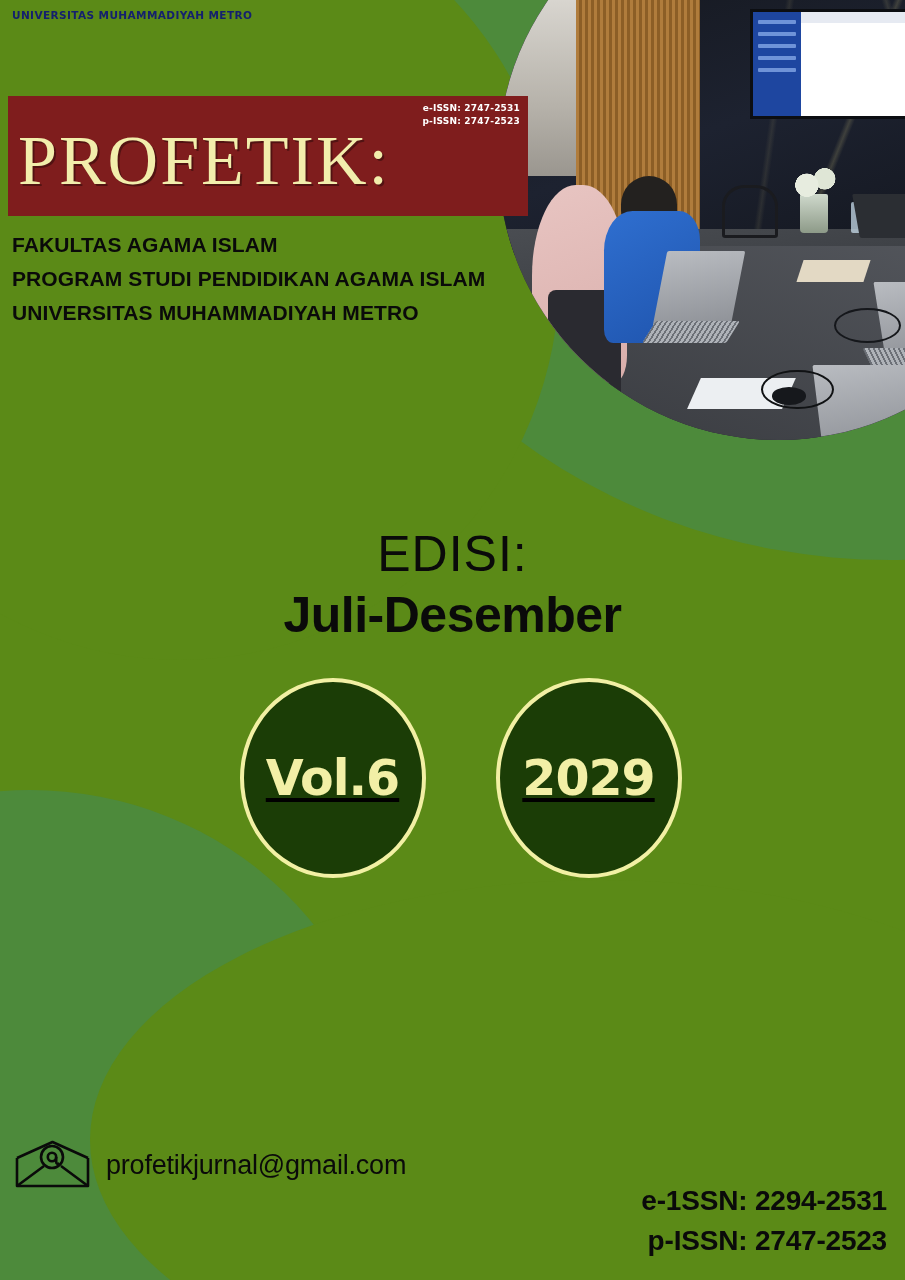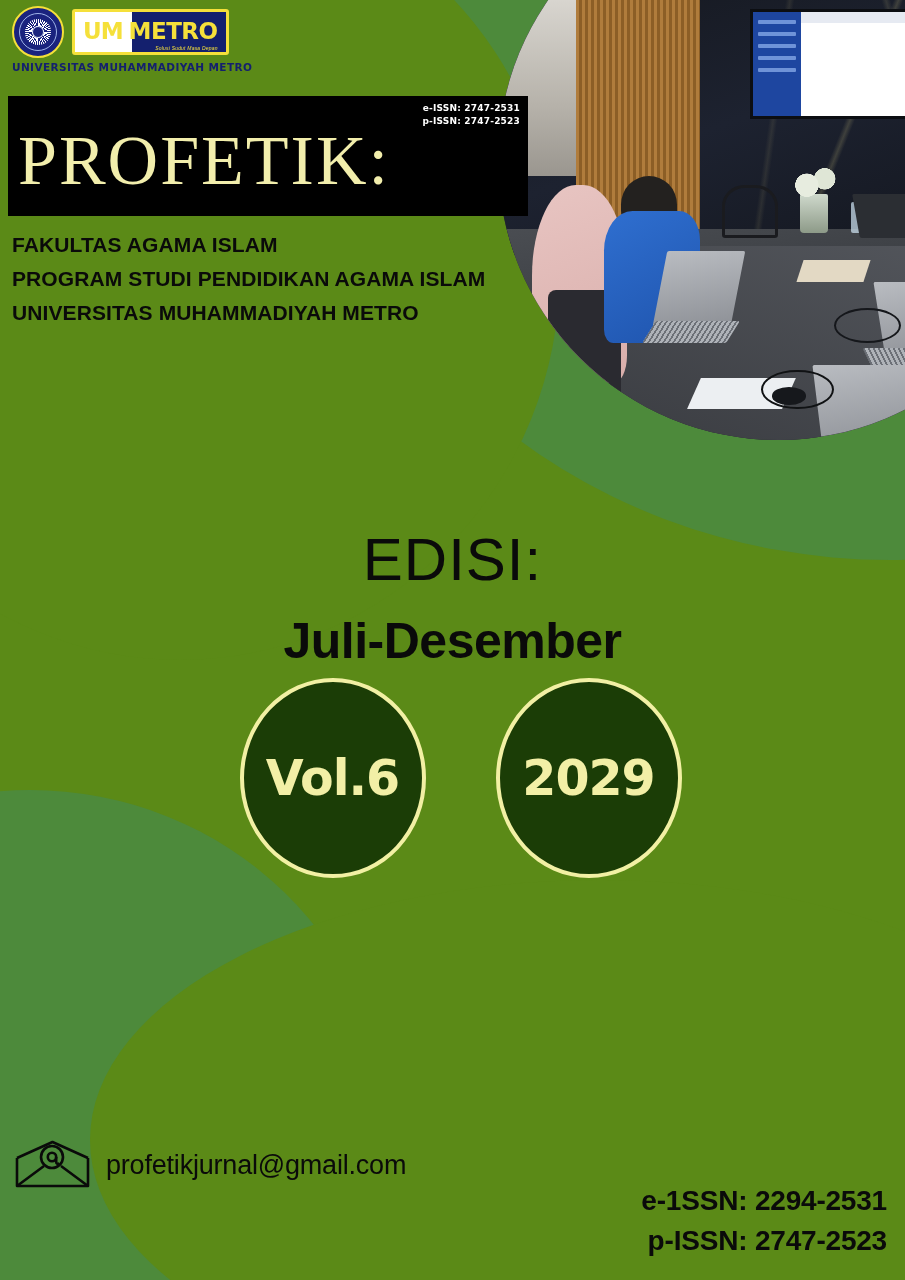--- a/index.html
+++ b/index.html
@@ -193,21 +193,21 @@
     font-size:10.5px;font-weight:bold;color:#14206e;
     letter-spacing:.4px;
     white-space:nowrap;
   }
 
   
   .banner{
     position:absolute;
     left:8px; top:96px;
     width:520px; height:120px;
-    background:#000000;
+    background:#7f1d1d;
     z-index:20;
     overflow:hidden;
   }
   .banner-issn{
     position:absolute;right:8px;top:6px;
     text-align:right;
     font-family:"DejaVu Sans", sans-serif;
     font-size:9px;font-weight:bold;color:#ffffff;
     line-height:1.45;letter-spacing:.2px;
   }
@@ -246,44 +246,45 @@
 
   
   .edisi{
     position:absolute;
     left:0; right:0; top:528px;
     z-index:20;
     text-align:center;
   }
   .edisi-label{
     font-family:"Liberation Sans", sans-serif;
-    font-size:60px;
+    font-size:50px;
     color:#0a0a0a;
     line-height:1.05;
     letter-spacing:1px;
   }
   .edisi-value{
-    margin-top:24px;
+    margin-top:8px;
     font-family:"Liberation Sans", sans-serif;
     font-weight:bold;
     font-size:50px;
     color:#0a0a0a;
     line-height:1.05;
     letter-spacing:-.5px;
   }
 
   
   .circles{
     position:absolute;
     left:16px; right:0; top:678px;
     z-index:20;
     display:flex;
     justify-content:center;
     align-items:center;
     gap:70px;
+    text-decoration:underline;
   }
   .vcircle{
     width:186px;height:200px;
     border-radius:50%;
     background:#1b3d06;
     border:4px solid #f2f0a4;
     display:flex;align-items:center;justify-content:center;
     color:#f2efa6;
     font-family:"DejaVu Sans", sans-serif;
     font-weight:bold;
@@ -377,32 +378,20 @@
       <div class="ph-kb k3"></div>
       <div class="ph-paper"></div>
       <div class="ph-cable c1"></div>
       <div class="ph-cable c2"></div>
       <div class="ph-mouse"></div>
 
     </div>
   </div>
 
   <div class="logo-block">
-    <div class="logo-row">
-      <div class="logo-seal">
-        <div class="ring"></div>
-        <div class="sun"></div>
-      </div>
-      <div class="logo-mark">
-        <div class="white-half"></div>
-        <span class="logo-um">UM</span>
-        <span class="logo-metro">METRO</span>
-        <span class="logo-tagline">Solusi Sudut Masa Depan</span>
-      </div>
-    </div>
     <div class="logo-univ">UNIVERSITAS MUHAMMADIYAH METRO</div>
   </div>
 
   <div class="banner">
     <div class="banner-issn">
       <div>e-ISSN: 2747-2531</div>
       <div>p-ISSN: 2747-2523</div>
     </div>
     <div class="banner-title">PROFETIK:</div>
   </div>

